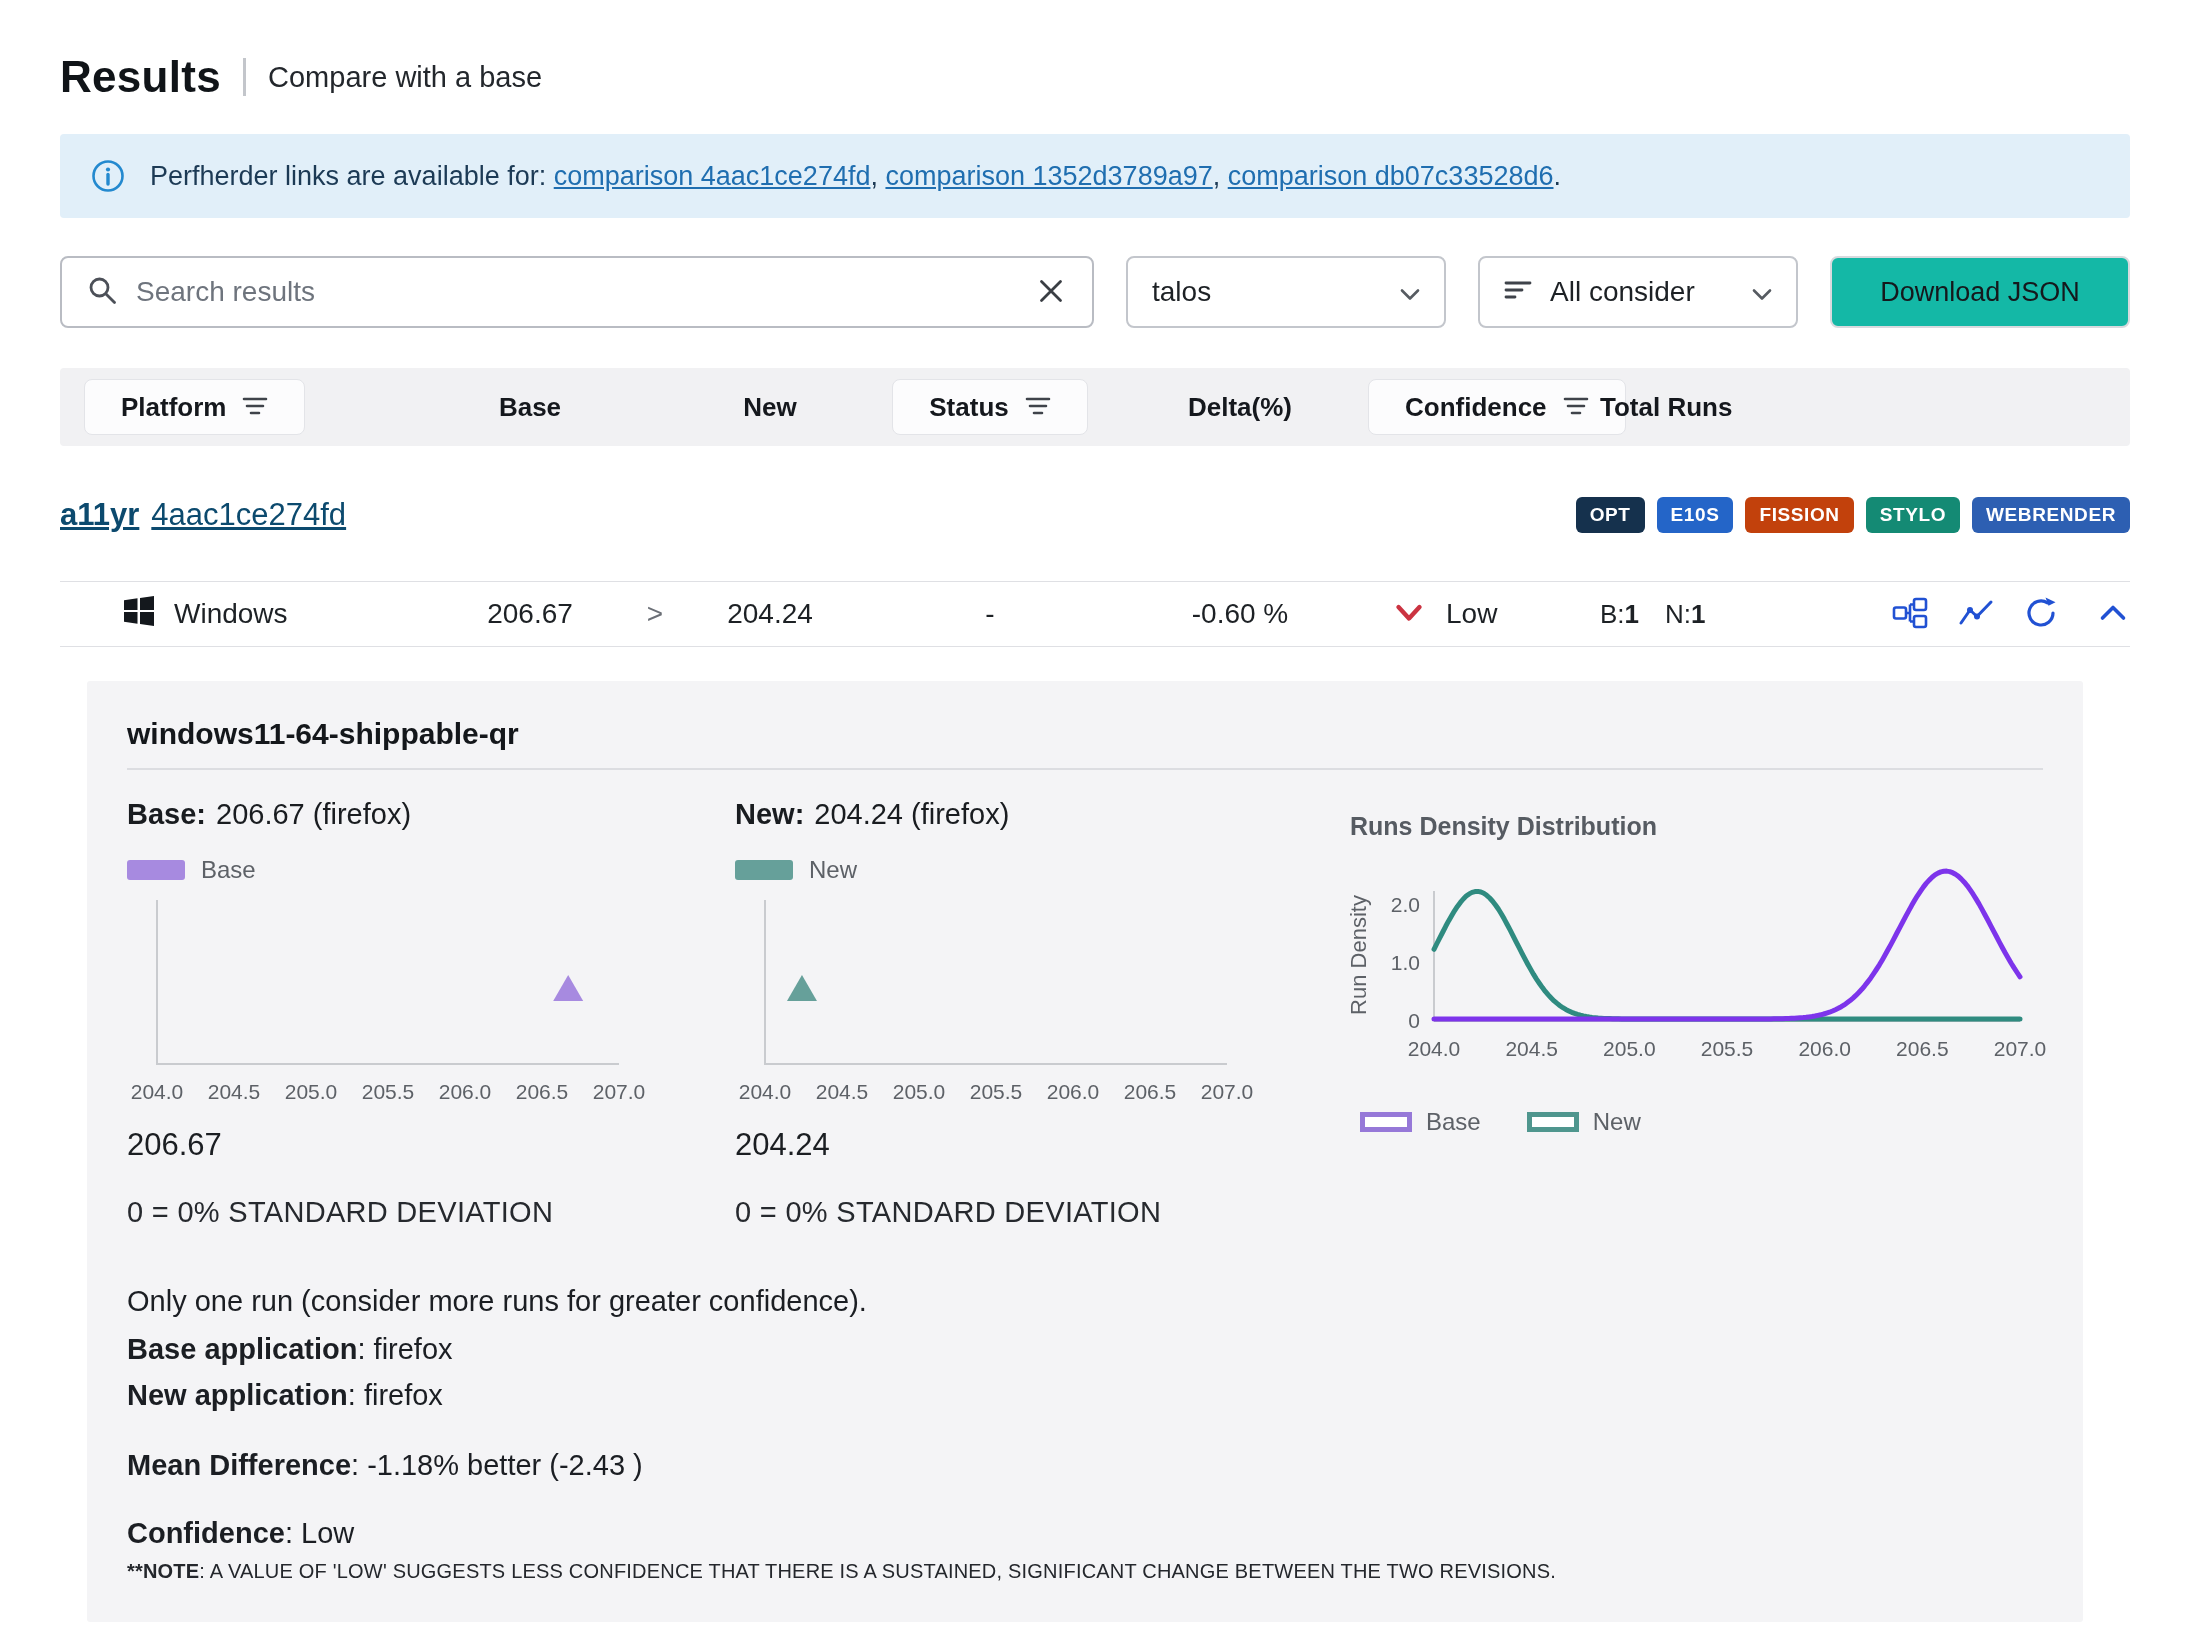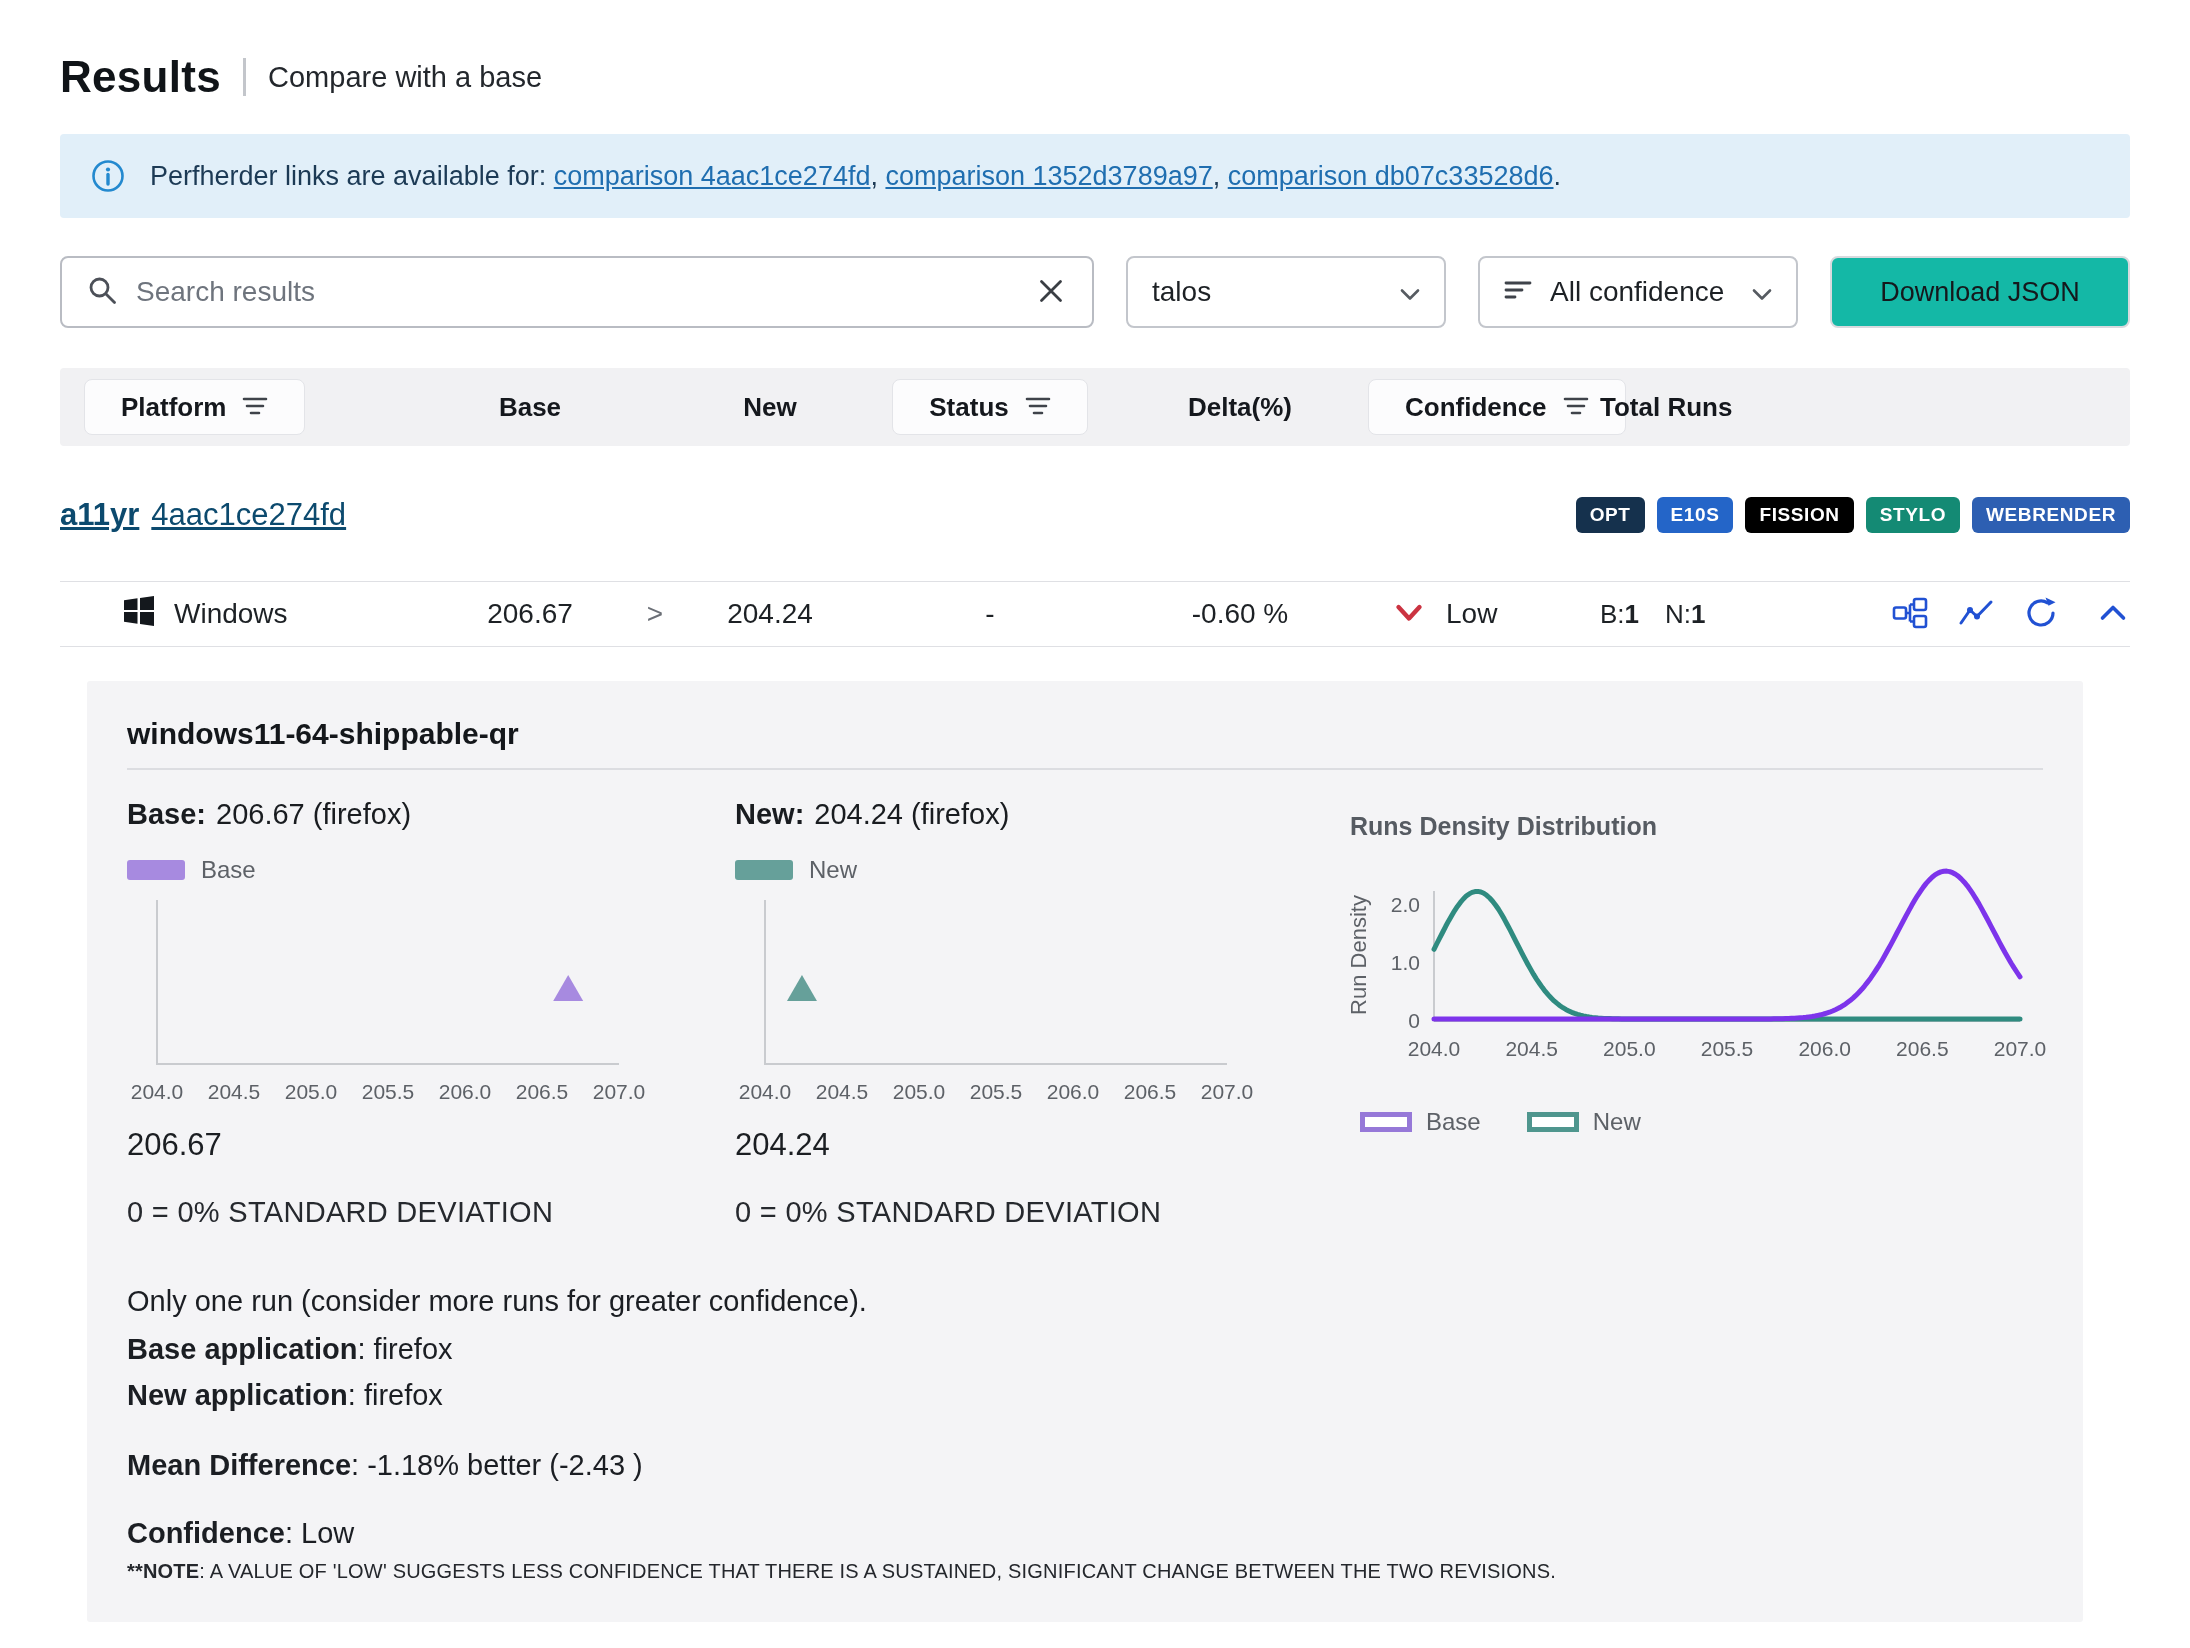--- a/index.html
+++ b/index.html
@@ -46,21 +46,21 @@
   .ml24 { margin-left: 24px; } .ml8 { margin-left: 8px; }
 
   
   .suite-row { margin-top: 51px; display: flex; align-items: center; justify-content: space-between; }
   .suite-links { font-size: 31px; }
   .suite-links a { color: #0c4a6e; text-decoration: underline; cursor: pointer; }
   .suite-name { font-weight: 700; margin-right: 12px; }
   .badges { display: flex; gap: 12px; }
   .badge { height: 36px; line-height: 36px; padding: 0 14px; border-radius: 6px; color: #fff;
     font-size: 19px; font-weight: 700; letter-spacing: .6px; }
-  .b-opt { background: #15314d; } .b-e10s { background: #2465c8; } .b-fission { background: #000000; }
+  .b-opt { background: #15314d; } .b-e10s { background: #2465c8; } .b-fission { background: #c2410c; }
   .b-stylo { background: #148a74; } .b-webrender { background: #2d5fb2; }
 
   
   .data-row { margin-top: 48px; height: 66px; border-top: 1.5px solid #dfe0e4;
     border-bottom: 1.5px solid #dfe0e4; font-size: 28px; color: #1d2125; background: #fff; }
   .cell-platform { padding-left: 64px; display: flex; align-items: center; gap: 20px; }
   .muted { color: #6b6f76; }
   .cell-conf { display: flex; align-items: center; gap: 22px; padding-left: 34px; }
   .cell-runs { display: flex; gap: 26px; font-size: 26px; }
   .cell-runs b { font-weight: 700; }
@@ -151,21 +151,21 @@
           </svg>
       </span>
     </div>
 
     <div class="select">
       <span>
         <svg width="28" height="22" viewBox="0 0 28 22">
             <path d="M2 4 H26 M2 11 H18 M2 18 H11" stroke="#3f434a" stroke-width="2.8" stroke-linecap="round" fill="none"></path>
           </svg>
       </span>
-      <span class="grow">All confidence</span>
+      <span class="grow">All consider</span>
       <span>
         <svg width="20" height="13" viewBox="0 0 20 13">
             <path d="M2 2.5 L10 10.5 L18 2.5" stroke="#565b61" stroke-width="2.6" fill="none" stroke-linecap="round" stroke-linejoin="round"></path>
           </svg>
       </span>
     </div>
 
     <button class="download-btn">Download JSON</button>
   </div>
 

